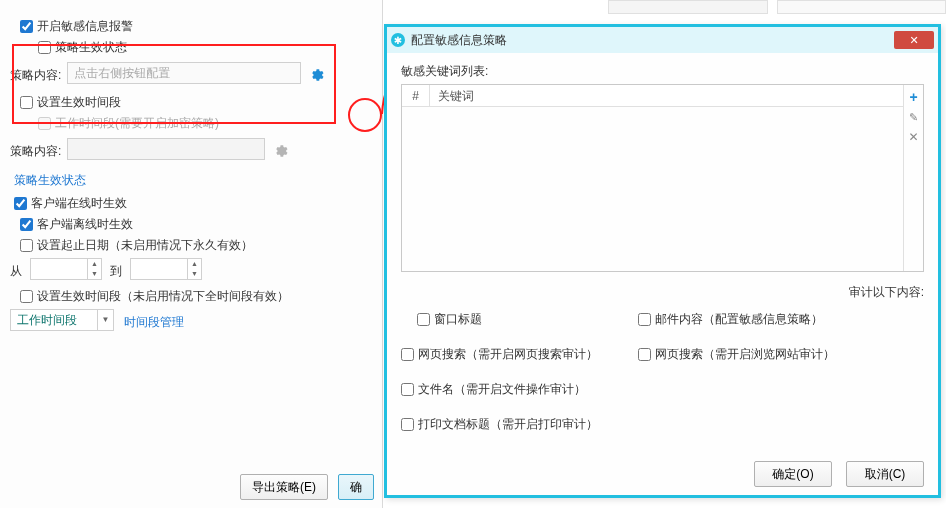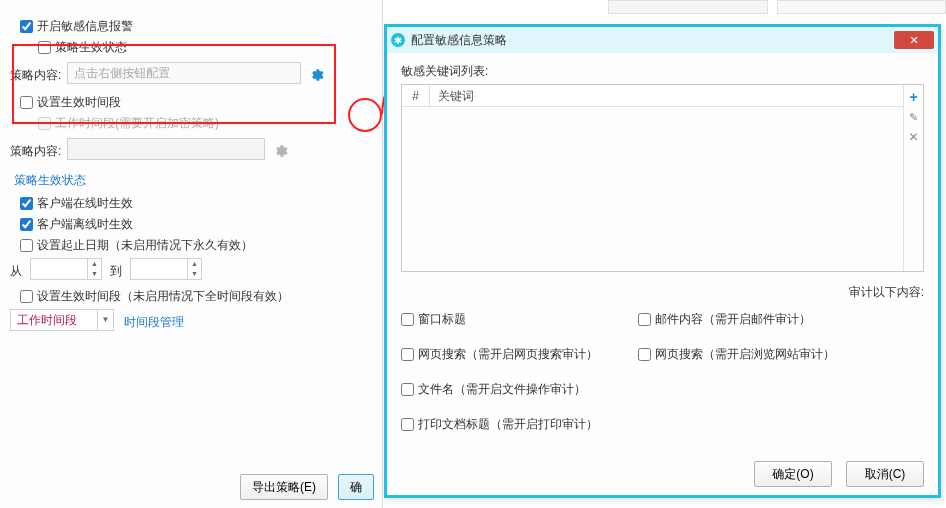--- a/index.html
+++ b/index.html
@@ -14,21 +14,21 @@
     .disabled { color:#a9a9a9; }
     .ro-input { height:22px; border:1px solid #d0d0d0; background:#fafafa; color:#a9a9a9; padding:0 6px; line-height:20px; display:inline-block; overflow:hidden; white-space:nowrap; }
     .gear { width:18px; height:18px; display:inline-flex; align-items:center; justify-content:center; cursor:pointer; }
     .gear svg { width:16px; height:16px; }
     .sect-title { color:#1f78d1; font-size:12px; margin:12px 0 6px 4px; }
     .spin { display:flex; align-items:center; border:1px solid #d0d0d0; height:22px; background:#fff; }
     .spin input { border:none; width:56px; height:20px; padding:0 4px; font-size:12px; outline:none; background:#fff; }
     .spin .arrows { width:14px; height:20px; border-left:1px solid #d0d0d0; display:flex; flex-direction:column; }
     .spin .arrows span { flex:1; font-size:7px; line-height:10px; text-align:center; color:#666; cursor:pointer; }
     .dd { display:flex; align-items:center; border:1px solid #d0d0d0; height:22px; background:#fff; }
-    .dd span.lbl { flex:1; padding:0 6px; line-height:20px; color:#be185d; }
+    .dd span.lbl { flex:1; padding:0 6px; line-height:20px; color:#0f766e; }
     .dd span.car { width:16px; height:20px; border-left:1px solid #d0d0d0; text-align:center; font-size:8px; line-height:20px; color:#666; cursor:pointer; }
     .link { color:#1f78d1; cursor:pointer; }
     
     .btns { position:absolute; bottom:8px; right:8px; display:flex; gap:10px; }
     .wbtn { min-width:88px; height:26px; border:1px solid #b0b0b0; border-radius:2px; background:linear-gradient(#fdfdfd,#efefef); font-size:12px; cursor:pointer; }
     .wbtn.primary { border-color:#3fa9d1; background:linear-gradient(#e9f6fb,#d8eff7); }
     .wbtn.cut { min-width:36px; }
     
     .ann { position:absolute; border:2px solid #ff1e1e; pointer-events:none; }
     .ann-arrow { position:absolute; pointer-events:none; }
@@ -94,21 +94,21 @@
     <span class="ro-input" style="width:198px;background:#f4f4f4"></span>
     <span class="gear">
       <svg viewBox="0 0 24 24">
           <path fill="#b5b5b5" d="M12 8a4 4 0 104 4 4 4 0 00-4-4zm9.4 4a7.4 7.4 0 00-.1-1l2-1.6-2-3.4-2.4.9a7.5 7.5 0 00-1.7-1l-.4-2.5h-4l-.4 2.5a7.5 7.5 0 00-1.7 1l-2.4-.9-2 3.4 2 1.6a7.4 7.4 0 000 2l-2 1.6 2 3.4 2.4-.9a7.5 7.5 0 001.7 1l.4 2.5h4l.4-2.5a7.5 7.5 0 001.7-1l2.4.9 2-3.4-2-1.6a7.4 7.4 0 00.1-1z"></path>
         </svg>
     </span>
   </div>
 
   <div class="sect-title">策略生效状态</div>
 
-  <div class="chk" style="margin-left:10px">
+  <div class="chk" style="margin-left:4px">
     <input type="checkbox" checked="" style="">
     <span>客户端在线时生效</span>
   </div>
   <div class="chk" style="margin-left:10px">
     <input type="checkbox" checked="" style="">
     <span>客户端离线时生效</span>
   </div>
   <div class="chk" style="margin-left:10px">
     <input type="checkbox" style="">
     <span>设置起止日期（未启用情况下永久有效）</span>
@@ -183,41 +183,41 @@
       <div class="kw-side">
         <span class="plus">+</span>
         <span class="pen">✎</span>
         <span class="del">✕</span>
       </div>
     </div>
 
     <div class="audit-label">审计以下内容:</div>
     <div class="audit-grid">
       <div class="audit-col">
-        <div class="chk" style="margin-left:0">
+        <div class="chk" style="margin-left:16px">
           <input type="checkbox" style="">
           <span>窗口标题</span>
         </div>
         <div class="chk" style="margin-left:0">
           <input type="checkbox" style="">
           <span>网页搜索（需开启网页搜索审计）</span>
         </div>
         <div class="chk" style="margin-left:0">
           <input type="checkbox" style="">
           <span>文件名（需开启文件操作审计）</span>
         </div>
         <div class="chk" style="margin-left:0">
           <input type="checkbox" style="">
           <span>打印文档标题（需开启打印审计）</span>
         </div>
       </div>
       <div class="audit-col">
         <div class="chk" style="margin-left:0">
           <input type="checkbox" style="">
-          <span>邮件内容（需开启邮件审计）</span>
+          <span>邮件内容（配置敏感信息策略）</span>
         </div>
         <div class="chk" style="margin-left:0">
           <input type="checkbox" style="">
           <span>网页搜索（需开启浏览网站审计）</span>
         </div>
       </div>
     </div>
   </div>
 
   <div class="m-foot">

